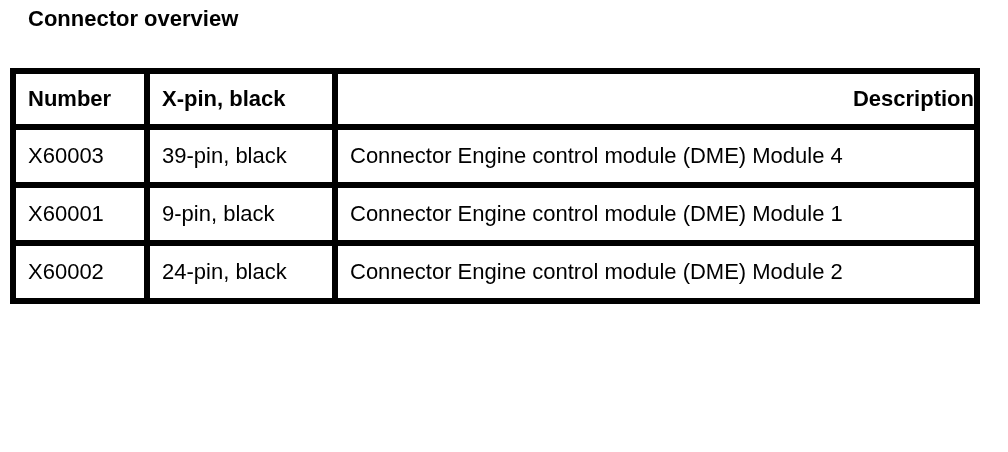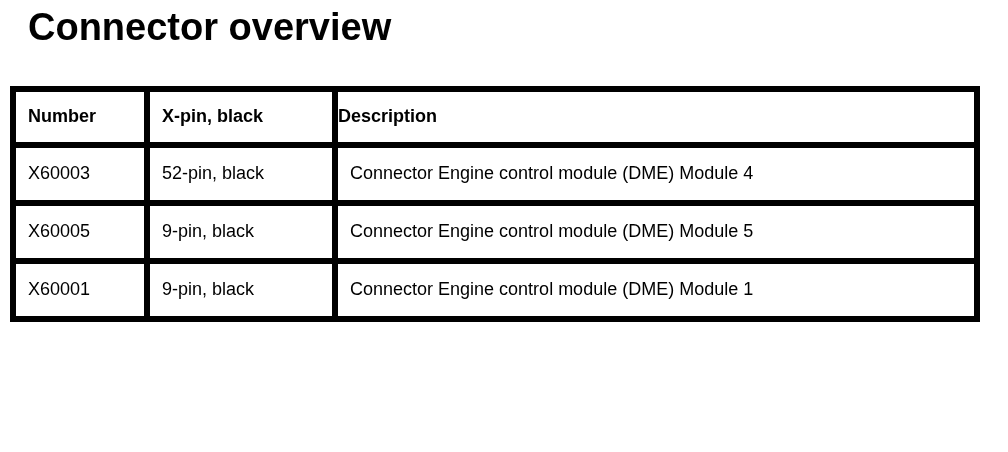--- a/index.html
+++ b/index.html
@@ -8,54 +8,54 @@
   }
   body {
     width: 1008px;
     height: 452px;
     background: #ffffff;
     color: #000000;
     font-family: "Liberation Sans", sans-serif;
     overflow: hidden;
   }
   .page-title {
-    font-size: 38px;
+    font-size: 22px;
     font-weight: bold;
     margin: 7px 0 0 28px;
     letter-spacing: 0px;
     line-height: 1.1;
   }
   table.connector-table {
     border-collapse: collapse;
     table-layout: fixed;
     width: 964px;
     margin: 37px 0 0 10px;
     background: #ffffff;
   }
   .connector-table col.col-number { width: 134px; }
   .connector-table col.col-xpin   { width: 188px; }
   .connector-table col.col-desc   { width: 642px; }
   .connector-table th,
   .connector-table td {
     border: 6px solid #000000;
     background: #ffffff;
-    font-size: 18px;
+    font-size: 22px;
     height: 52px;
     padding: 0 4px 0 12px;
     vertical-align: middle;
     text-align: left;
     white-space: nowrap;
     overflow: hidden;
   }
   .connector-table th {
     font-weight: bold;
     height: 50px;
   }
   .connector-table th.desc-header {
-    text-align: left;
+    text-align: right;
     padding: 0;
   }
 </style>
 </head>
 <body>
 
 <div class="page-title">Connector overview</div>
 
 <table class="connector-table">
   <colgroup>
@@ -66,27 +66,27 @@
   <thead>
     <tr>
       <th>Number</th>
       <th>X-pin, black</th>
       <th class="desc-header">Description</th>
     </tr>
   </thead>
   <tbody>
     <tr>
       <td>X60003</td>
-      <td>52-pin, black</td>
+      <td>39-pin, black</td>
       <td>Connector Engine control module (DME) Module 4</td>
-    </tr>
-    <tr>
-      <td>X60005</td>
-      <td>9-pin, black</td>
-      <td>Connector Engine control module (DME) Module 5</td>
     </tr>
     <tr>
       <td>X60001</td>
       <td>9-pin, black</td>
       <td>Connector Engine control module (DME) Module 1</td>
     </tr>
+    <tr>
+      <td>X60002</td>
+      <td>24-pin, black</td>
+      <td>Connector Engine control module (DME) Module 2</td>
+    </tr>
   </tbody>
 </table>
 
 </body></html>

